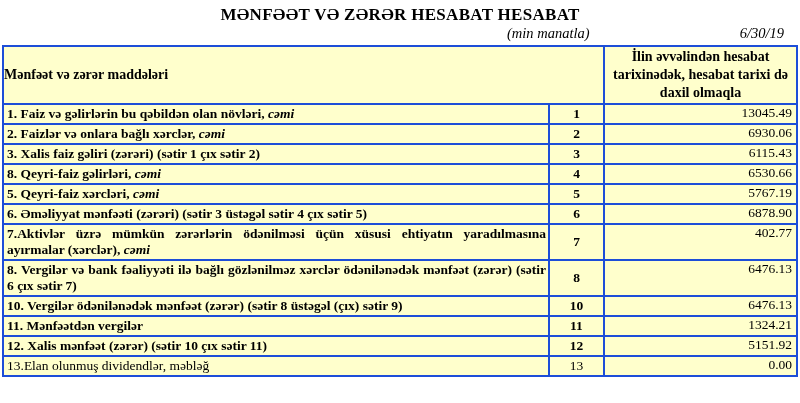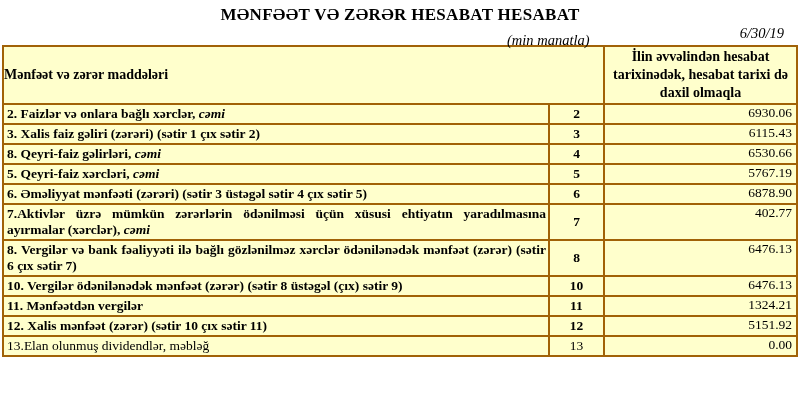--- a/index.html
+++ b/index.html
@@ -16,35 +16,35 @@
     font-size:17px;
     padding-top:5px;
     letter-spacing:0.3px;
   }
   .meta {
     position:relative;
     height:19px;
     font-style:italic;
     font-size:14.5px;
   }
-  .meta .units { position:absolute; left:507px; top:7px; }
+  .meta .units { position:absolute; left:507px; top:0; }
   .meta .date  { position:absolute; right:16px; top:0; }
   table.report {
     border-collapse:collapse;
     table-layout:fixed;
     width:796px;
     margin:1px 2px 0 2px;
     border:1px solid #000;
   }
   col.c-desc { width:546px; }
   col.c-num  { width:55px; }
   col.c-val  { width:193px; }
   td, th {
     background:#FFFFCC;
-    border:2px solid #a16207;
+    border:2px solid #1d4ed8;
     font-size:13.5px;
     line-height:16px;
     padding:0;
     overflow:hidden;
   }
   th.hdr-left {
     font-weight:bold;
     text-align:left;
     vertical-align:middle;
     font-size:14px;
@@ -94,20 +94,25 @@
       <col class="c-num">
       <col class="c-val">
   </colgroup>
   <thead>
     <tr>
       <th class="hdr-left" colspan="2">Mənfəət və zərər maddələri</th>
       <th class="hdr-right">İlin əvvəlindən hesabat tarixinədək, hesabat tarixi də daxil olmaqla</th>
     </tr>
   </thead>
   <tbody>
+  <tr>
+    <td class="desc"><span class="lbl">1. Faiz və gəlirlərin bu qəbildən olan növləri, </span><span class="sfx">cəmi</span></td>
+    <td class="num">1</td>
+    <td class="val">13045.49</td>
+  </tr>
 
   <tr>
     <td class="desc"><span class="lbl">2. Faizlər və onlara bağlı xərclər, </span><span class="sfx">cəmi</span></td>
     <td class="num">2</td>
     <td class="val">6930.06</td>
   </tr>
 
   <tr>
     <td class="desc"><span class="lbl">3. Xalis faiz gəliri (zərəri) (sətir 1 çıx sətir 2)</span><span class="sfx"></span></td>
     <td class="num">3</td>

